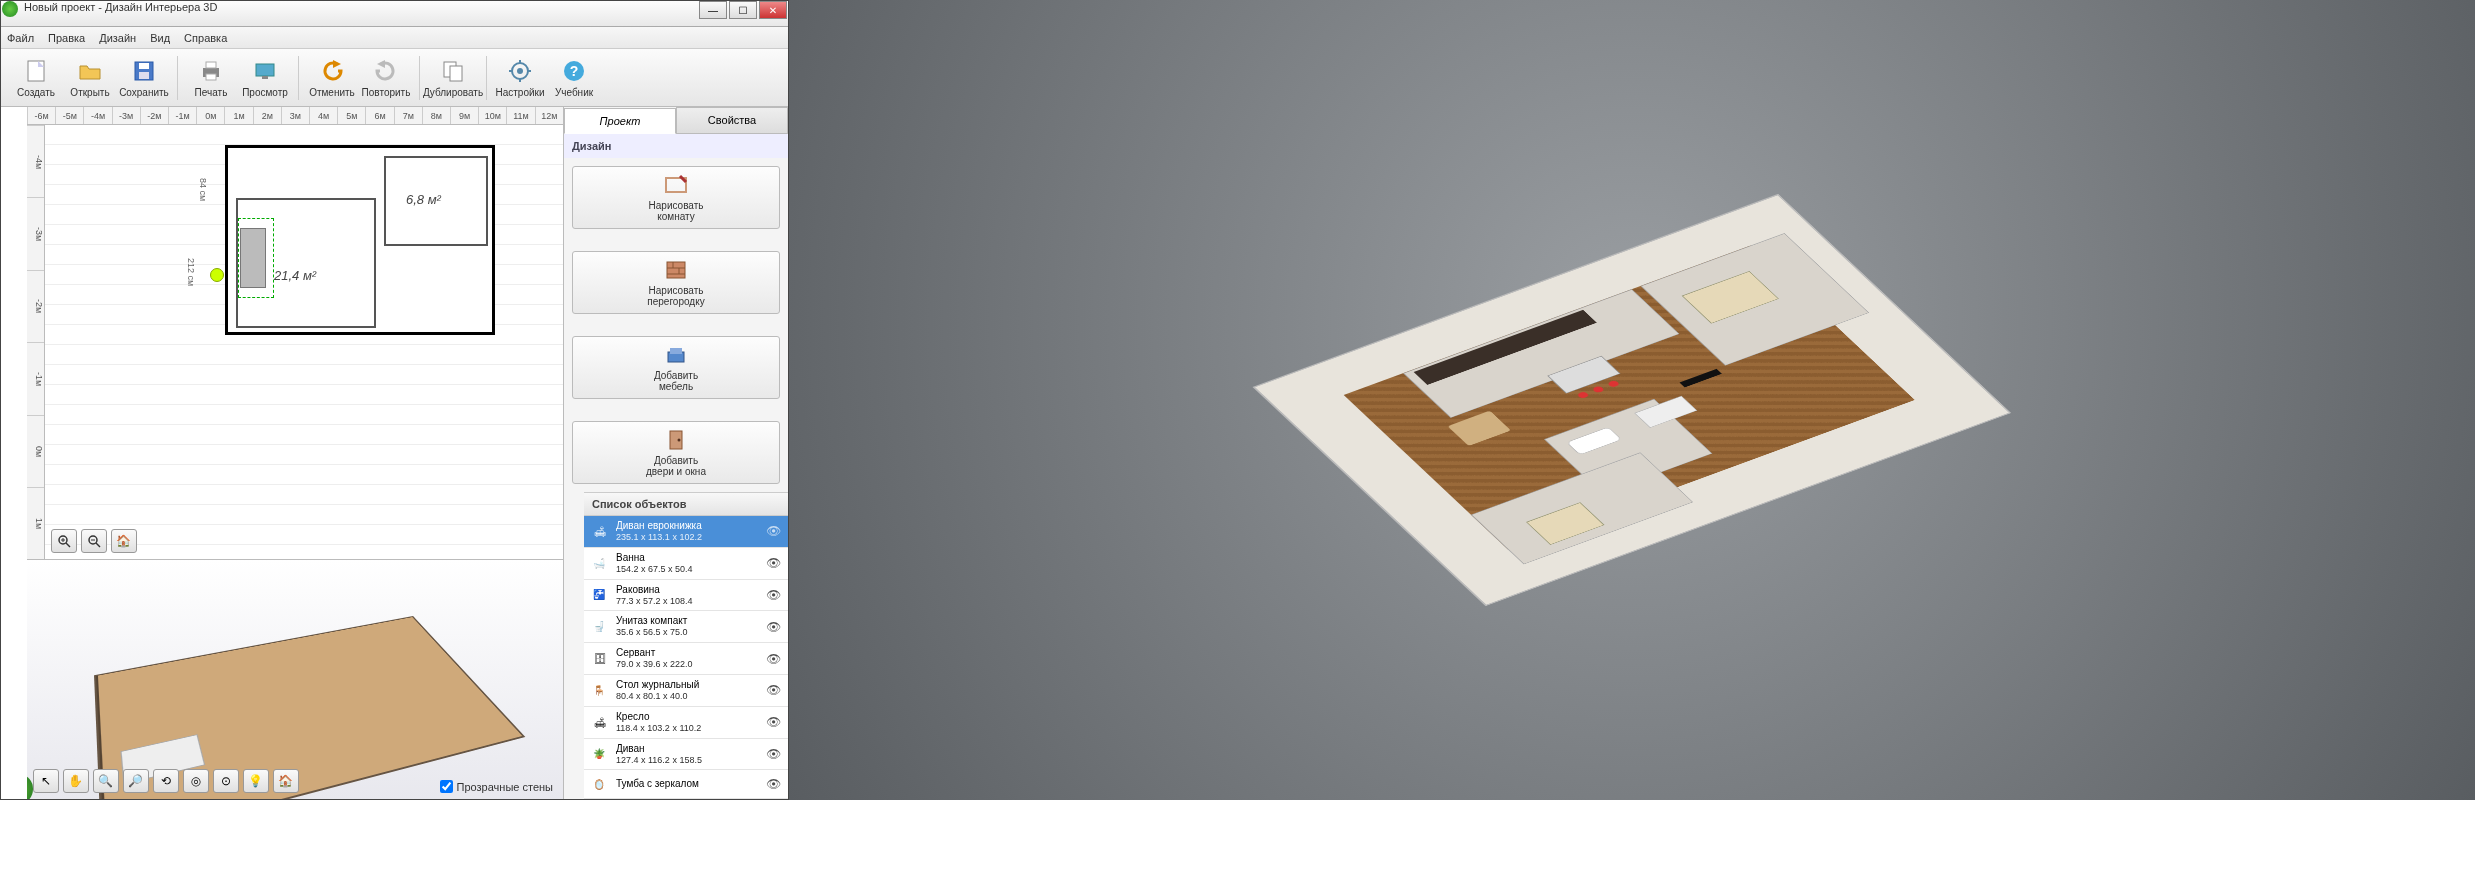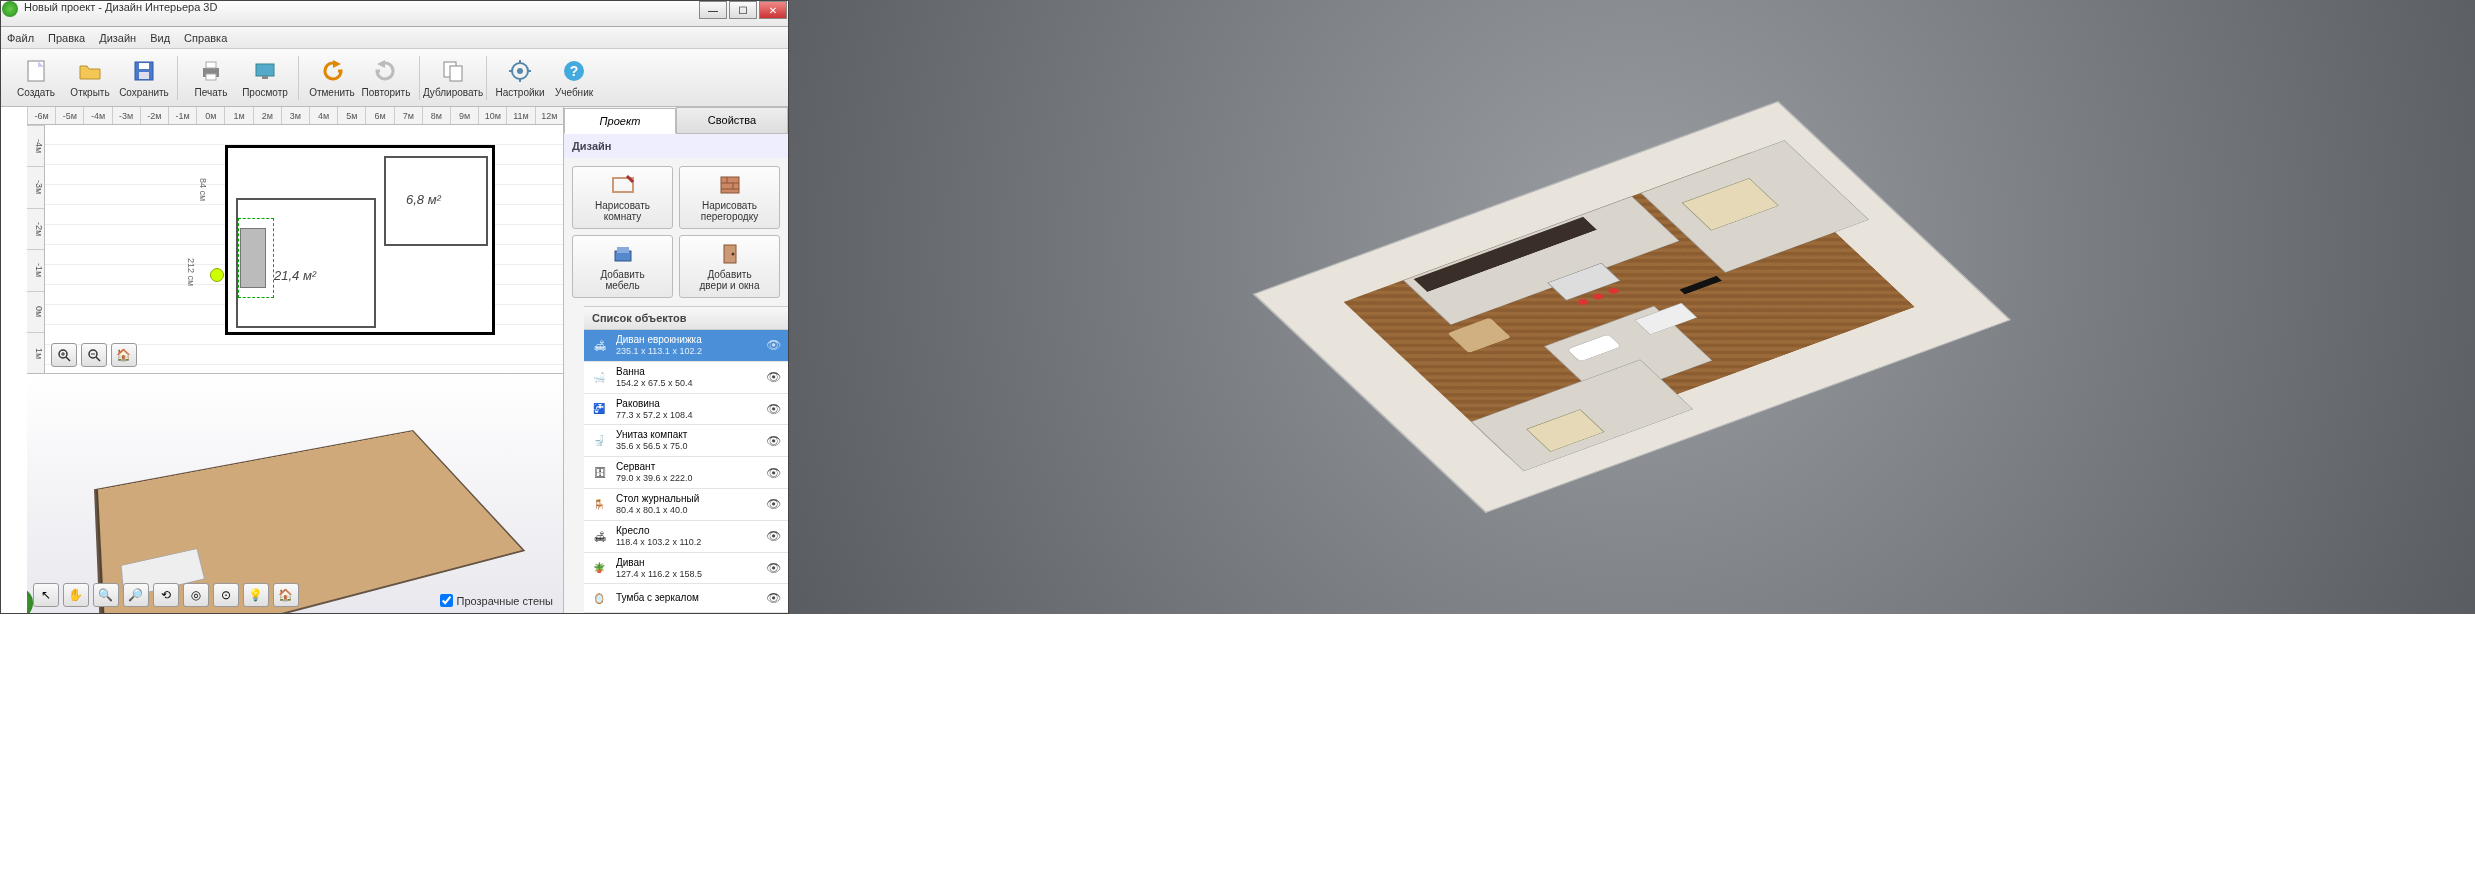--- a/index.html
+++ b/index.html
@@ -48,21 +48,21 @@
 .sofax { position:absolute; left:18px; top:120px; width:70px; height:40px; background:#eee; border:1px solid #aaa;}
 .plant { position:absolute; left:-18px; bottom:-4px; width:24px; height:28px; background: radial-gradient(#5a3,#272); border-radius:50%;}
 .view3d-tools { position:absolute; left:6px; bottom:6px; display:flex; gap:4px; }
 .view3d-tools div { width:26px; height:24px; border:1px solid #999; background:linear-gradient(#fafafa,#e0e0e0); border-radius:3px; display:flex; align-items:center; justify-content:center; font-size:12px;}
 .transparent-walls { position:absolute; right:10px; bottom:6px; font-size:11px; color:#333; display:flex; align-items:center; gap:4px;}
 .sidepanel { width: 224px; background:#f4f4f4; display:flex; flex-direction:column; }
 .tabs { display:flex; border-bottom:1px solid #bbb; background:linear-gradient(#f4f4f4,#e4e4e4);}
 .tab { flex:1; text-align:center; padding:6px 0; font-size:11px; border:1px solid #bbb; border-bottom:none; background:linear-gradient(#eee,#ddd);}
 .tab.active { background:#fff; border-bottom:1px solid #fff; position:relative; top:1px;font-style:italic;}
 .section-title { padding:6px 8px; font-size:11px; font-weight:bold; color:#445; background:#eef;}
-.design-grid { display:grid; grid-template-columns:1fr 1fr; gap:6px; padding:8px;}
+.design-grid { display:grid; grid-template-columns:1fr; gap:22px; padding:8px;}
 .dbtn { border:1px solid #bbb; background:linear-gradient(#fdfdfd,#e9e9e9); border-radius:3px; display:flex; flex-direction:column; align-items:center; padding:6px 2px; font-size:10px; text-align:center; color:#333; cursor:default;}
 .dbtn .dico { width:26px; height:24px; display:flex; align-items:center; justify-content:center; margin-bottom:3px;}
 .objlist { flex:1; overflow:hidden; border-top:1px solid #ccc;margin-left:20px; }
 .objlist-title { padding:5px 8px; background:linear-gradient(#f8f8f8,#e4e4e4); border-bottom:1px solid #ccc; font-size:11px; font-weight:bold; color:#444;}
 .obj { display:flex; align-items:center; padding:4px 6px; border-bottom:1px solid #e4e4e4; background:#fff; font-size:10px; gap:6px;}
 .obj.active { background:#4a8fd8; color:#fff;}
 .obj .oico { width:20px; height:20px; display:flex; align-items:center; justify-content:center;}
 .obj .otext { flex:1; line-height:1.2;}
 .obj .otext .oname { display:block; }
 .obj .otext .odim { display:block; opacity:.85; font-size:9px;}

